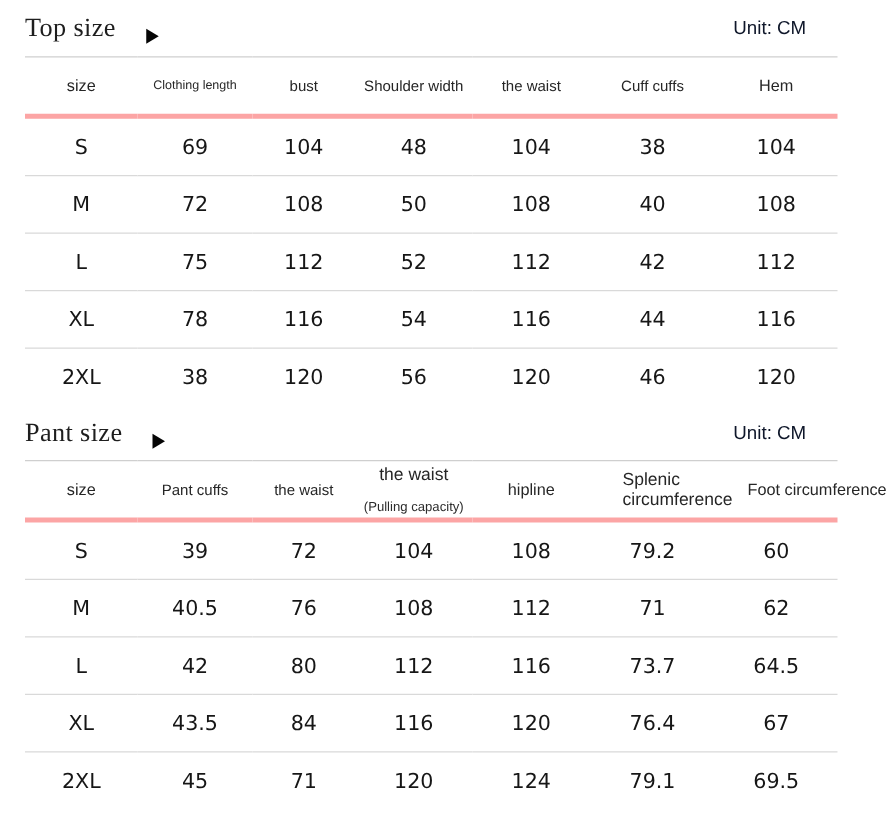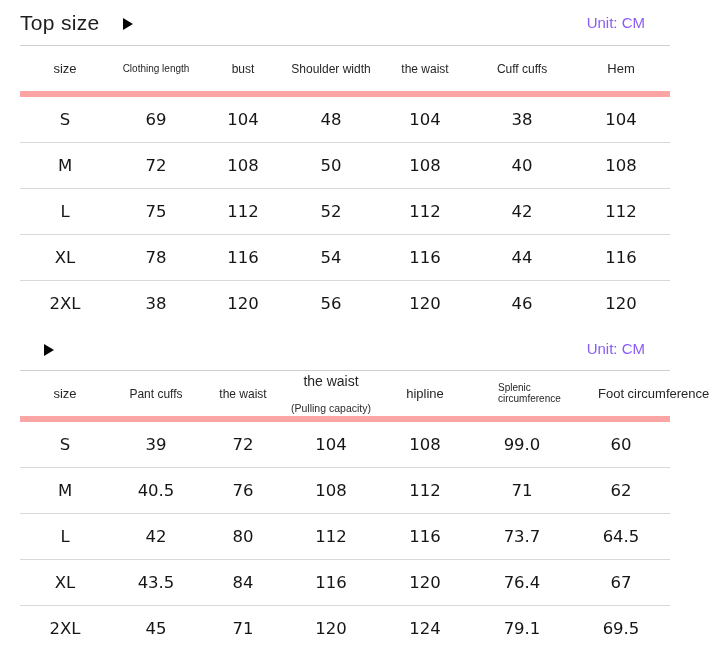--- a/index.html
+++ b/index.html
@@ -9,63 +9,63 @@
     font-family: "Liberation Sans", sans-serif;
     color: #1c1c1c;
     overflow: hidden;
   }
   .title-bar {
     display: flex; align-items: center; justify-content: space-between;
     margin: 0 47px 0 20px;
   }
   .title-bar.top-bar { height: 45px; }
   .title-bar.mid-bar { height: 44px; }
-  .title-left { display: flex; align-items: center; }
+  .title-left { display: flex; align-items: flex-end; font-family: Liberation Serif, serif; }
   .section-title {
     font-size: 21px; color: #1e1e1e; letter-spacing: 0.3px;
   }
   .arrow {
     width: 0; height: 0;
     border-left: 10px solid #050505;
     border-top: 6px solid transparent;
     border-bottom: 6px solid transparent;
     margin-left: 24px; margin-top: 3px;
   }
-  .unit { font-size: 15px; color: #8b5cf6; padding-right: 25px; }
+  .unit { font-size: 15px; color: #0f172a; padding-right: 25px; }
 
   table {
     border-collapse: collapse;
     margin-left: 20px;
     width: 650px;
     table-layout: fixed;
   }
   th, td { text-align: center; padding: 0; font-weight: normal; white-space: nowrap; }
   thead th {
     height: 45px;
     border-top: 1px solid #cfcfcf;
-    border-bottom: 6px solid #fca5a5;
+    border-bottom: 4px solid #fca5a5;
     font-size: 13px; color: #262626;
     vertical-align: middle;
   }
   tbody td {
     height: 45px;
     font-family: "DejaVu Sans", sans-serif;
     font-size: 16.5px; color: #161616;
     vertical-align: middle;
   }
   tbody tr:not(:last-child) td { border-bottom: 1px solid #d9d9d9; }
 
   
   th.h-small   { font-size: 10px; }
   th.h-med     { font-size: 12px; }
   th.h-sw      { font-size: 12px; text-align: center; }
   .th-main     { font-size: 14px; }
   .th-sub      { font-size: 10.5px; margin-top: 13px; color: #2c2c2c; }
   th.h-splenic {
-    font-size: 10px; line-height: 1.08;
+    font-size: 14px; line-height: 1.08;
     white-space: normal; text-align: left; padding-left: 26px;
   }
   th.h-foot    { padding-left: 26px; }
 </style>
 </head>
 <body>
 
 <div>
 
   <div class="title-bar top-bar">
@@ -141,20 +141,21 @@
           <td>56</td>
           <td>120</td>
           <td>46</td>
           <td>120</td>
         </tr>
       </tbody>
   </table>
 
   <div class="title-bar mid-bar">
     <div class="title-left">
+      <span class="section-title">Pant size</span>
       <span class="arrow"></span>
     </div>
     <span class="unit">Unit: CM</span>
   </div>
 
   <table>
     <colgroup>
       <col style="width:90px">
         <col style="width:92px">
         <col style="width:82px">
@@ -177,21 +178,21 @@
         <th class="h-foot">Foot circumference</th>
       </tr>
     </thead>
     <tbody>
         <tr>
           <td>S</td>
           <td>39</td>
           <td>72</td>
           <td>104</td>
           <td>108</td>
-          <td>99.0</td>
+          <td>79.2</td>
           <td>60</td>
         </tr>
         <tr>
           <td>M</td>
           <td>40.5</td>
           <td>76</td>
           <td>108</td>
           <td>112</td>
           <td>71</td>
           <td>62</td>

